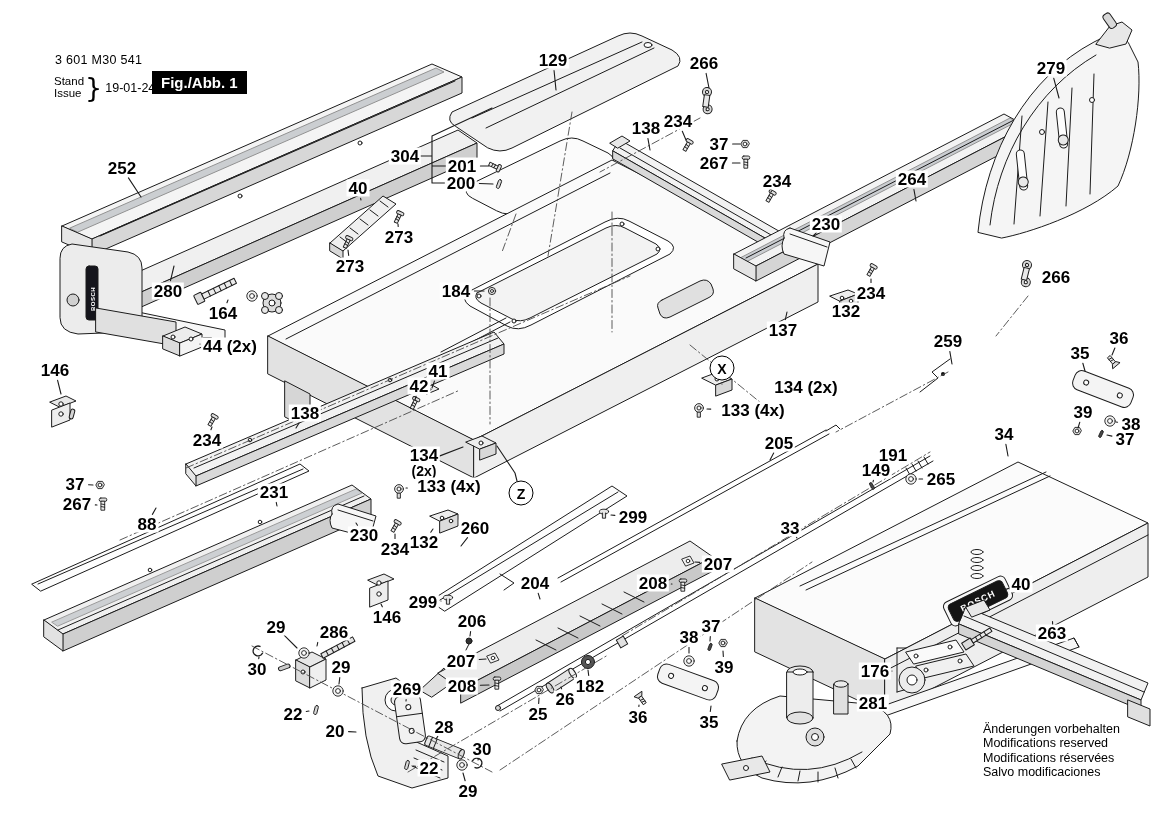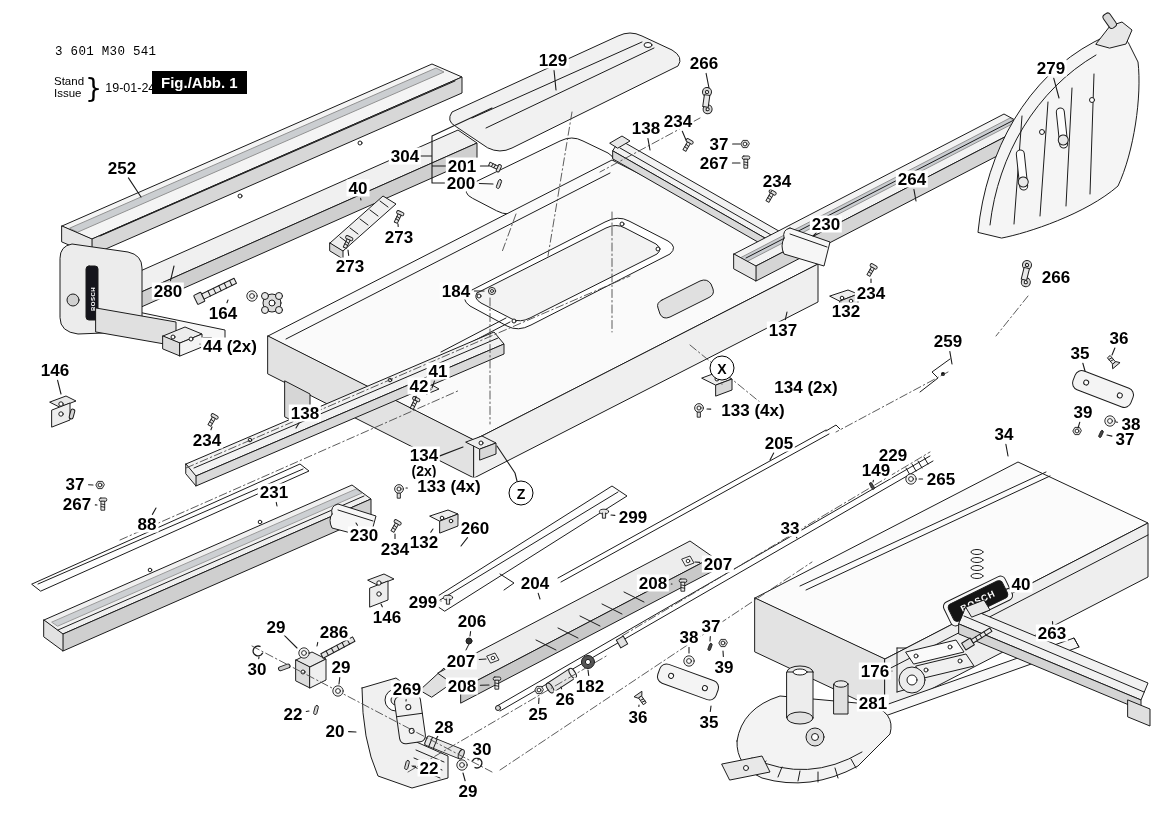--- a/index.html
+++ b/index.html
@@ -5,21 +5,21 @@
   html,body{margin:0;padding:0;background:#fff;}
   .page{position:relative;width:1166px;height:824px;background:#fff;overflow:hidden;
         font-family:"Liberation Sans",sans-serif;color:#000;}
   svg.art{position:absolute;left:0;top:0;}
   .callout{position:absolute;transform:translate(-50%,-50%);font-weight:700;font-size:17px;
            line-height:1.0;white-space:nowrap;text-align:center;background:#fff;padding:0 2px;z-index:5;}
   .callout .sub{font-size:14px;line-height:1.0;}
   .marker{position:absolute;width:23px;height:23px;border:1.7px solid #000;border-radius:50%;
           background:#fff;font-weight:700;font-size:14px;display:flex;align-items:center;
           justify-content:center;transform:translate(-50%,-50%);z-index:5;}
-  .pn{position:absolute;left:55px;top:45px;font-size:12.5px;letter-spacing:.3px;font-family:Liberation Mono, monospace;}
+  .pn{position:absolute;left:55px;top:53px;font-size:12.5px;letter-spacing:.3px;}
   .meta{position:absolute;left:54px;top:72px;display:flex;align-items:center;}
   .meta .lines div{font-size:11.5px;line-height:11.5px;}
   .meta .brace{font-size:27px;font-weight:400;margin:0 3px 0 1px;font-family:"DejaVu Sans",sans-serif;}
   .meta .date{font-size:12.5px;}
   .figbox{position:absolute;left:152px;top:71px;background:#000;color:#fff;font-weight:700;
           font-size:15px;padding:3px 9px;}
   .footer{position:absolute;left:983px;top:722px;font-size:12.5px;line-height:14.4px;}
 </style>
 </head>
 <body>
@@ -626,20 +626,26 @@
 <div class="meta">
   <div class="lines">
     <div>Stand</div>
     <div>Issue</div>
   </div>
   <div class="brace">}</div>
   <div class="date">19-01-24</div>
 </div>
 <div class="figbox">Fig./Abb. 1</div>
 
+<div class="footer">
+  <div>Änderungen vorbehalten</div>
+  <div>Modifications reserved</div>
+  <div>Modifications réservées</div>
+  <div>Salvo modificaciones</div>
+</div>
 
 <div id="callout-layer">
       <div class="callout" style="left: 122px; top: 168px;">252</div>
       <div class="callout" style="left: 553px; top: 60px;">129</div>
       <div class="callout" style="left: 704px; top: 63px;">266</div>
       <div class="callout" style="left: 1051px; top: 68px;">279</div>
       <div class="callout" style="left: 646px; top: 128px;">138</div>
       <div class="callout" style="left: 678px; top: 121px;">234</div>
       <div class="callout" style="left: 719px; top: 144px;">37</div>
       <div class="callout" style="left: 714px; top: 163px;">267</div>
@@ -668,21 +674,21 @@
       <div class="callout" style="left: 419px; top: 386px;">42</div>
       <div class="callout" style="left: 55px; top: 370px;">146</div>
       <div class="callout" style="left: 305px; top: 413px;">138</div>
       <div class="callout" style="left: 207px; top: 440px;">234</div>
       <div class="callout" style="left: 274px; top: 492px;">231</div>
       <div class="callout" style="left: 75px; top: 484px;">37</div>
       <div class="callout" style="left: 77px; top: 504px;">267</div>
       <div class="callout" style="left: 147px; top: 524px;">88</div>
       <div class="callout" style="left: 424px; top: 462px;">134<div class="sub">(2x)</div></div>
       <div class="callout" style="left: 449px; top: 486px;">133 (4x)</div>
-      <div class="callout" style="left: 893px; top: 455px;">229</div>
+      <div class="callout" style="left: 893px; top: 455px;">191</div>
       <div class="callout" style="left: 876px; top: 470px;">149</div>
       <div class="callout" style="left: 941px; top: 479px;">265</div>
       <div class="callout" style="left: 1004px; top: 434px;">34</div>
       <div class="callout" style="left: 1083px; top: 412px;">39</div>
       <div class="callout" style="left: 1131px; top: 424px;">38</div>
       <div class="callout" style="left: 1125px; top: 439px;">37</div>
       <div class="callout" style="left: 779px; top: 443px;">205</div>
       <div class="callout" style="left: 790px; top: 528px;">33</div>
       <div class="callout" style="left: 633px; top: 517px;">299</div>
       <div class="callout" style="left: 475px; top: 528px;">260</div>

